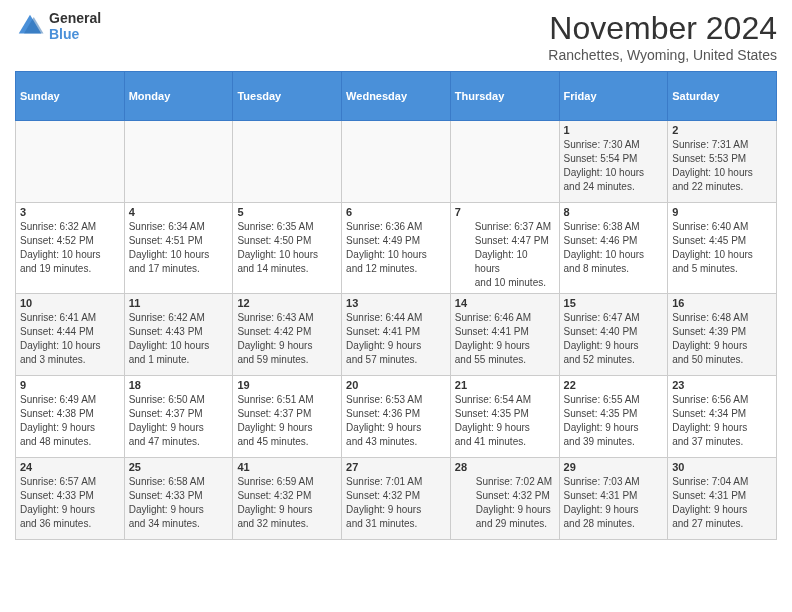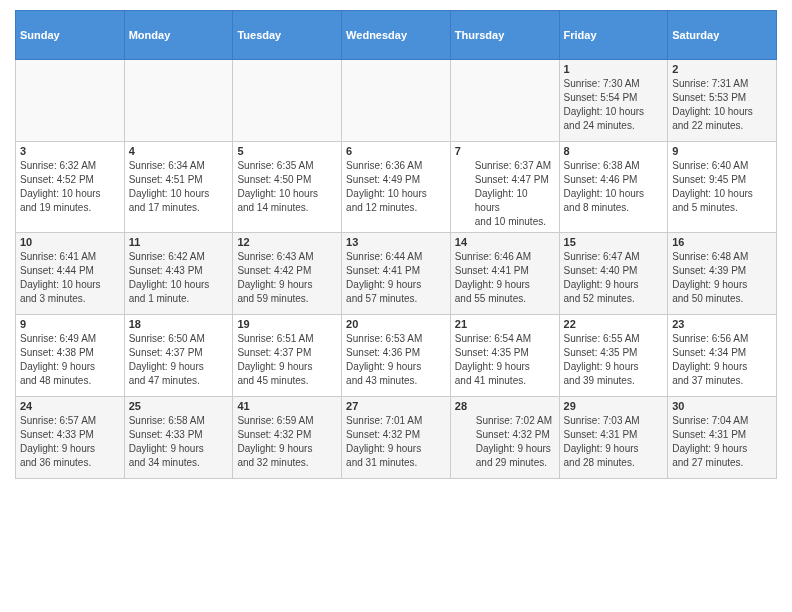--- a/index.html
+++ b/index.html
@@ -45,20 +45,36 @@
     .calendar td.empty { background: #f9f9f9; }
     .calendar td.shade { background: #f5f5f5; }
     
     .day-num { font-size: 11px; font-weight: bold; color: #333; margin-bottom: 2px; }
     .day-info { font-size: 10px; line-height: 1.4; color: #444; }
   </style>
 </head>
 <body>
 
 <div class="page">
+  <div class="header">
+    <div class="logo">
+      <svg class="logo-icon" viewBox="0 0 40 40">
+        <polygon points="20,5 35,30 5,30" fill="#4a90d9"></polygon>
+        <polygon points="25,8 38,30 12,30" fill="#2a6cb0" opacity="0.5"></polygon>
+      </svg>
+      <div class="logo-text">
+        <span class="logo-general">General</span>
+        <span class="logo-blue">Blue</span>
+      </div>
+    </div>
+    <div class="title-block">
+      <div class="month-title">November 2024</div>
+      <div class="location">Ranchettes, Wyoming, United States</div>
+    </div>
+  </div>
 
   <table class="calendar">
     <thead>
       <tr>
       <th>Sunday</th>
           <th>Monday</th>
           <th>Tuesday</th>
           <th>Wednesday</th>
           <th>Thursday</th>
           <th>Friday</th>
@@ -126,21 +142,21 @@
           <td>
             <div class="day-num">8</div>
             <div class="day-info" style="white-space: pre-line;">Sunrise: 6:38 AM
 Sunset: 4:46 PM
 Daylight: 10 hours
 and 8 minutes.</div>
           </td>
           <td>
             <div class="day-num">9</div>
             <div class="day-info" style="white-space: pre-line;">Sunrise: 6:40 AM
-Sunset: 9:45 PM
+Sunset: 4:45 PM
 Daylight: 10 hours
 and 5 minutes.</div>
           </td>
         </tr>
         <tr>
           <td class="shade">
             <div class="day-num">10</div>
             <div class="day-info" style="white-space: pre-line;">Sunrise: 6:41 AM
 Sunset: 4:44 PM
 Daylight: 10 hours

